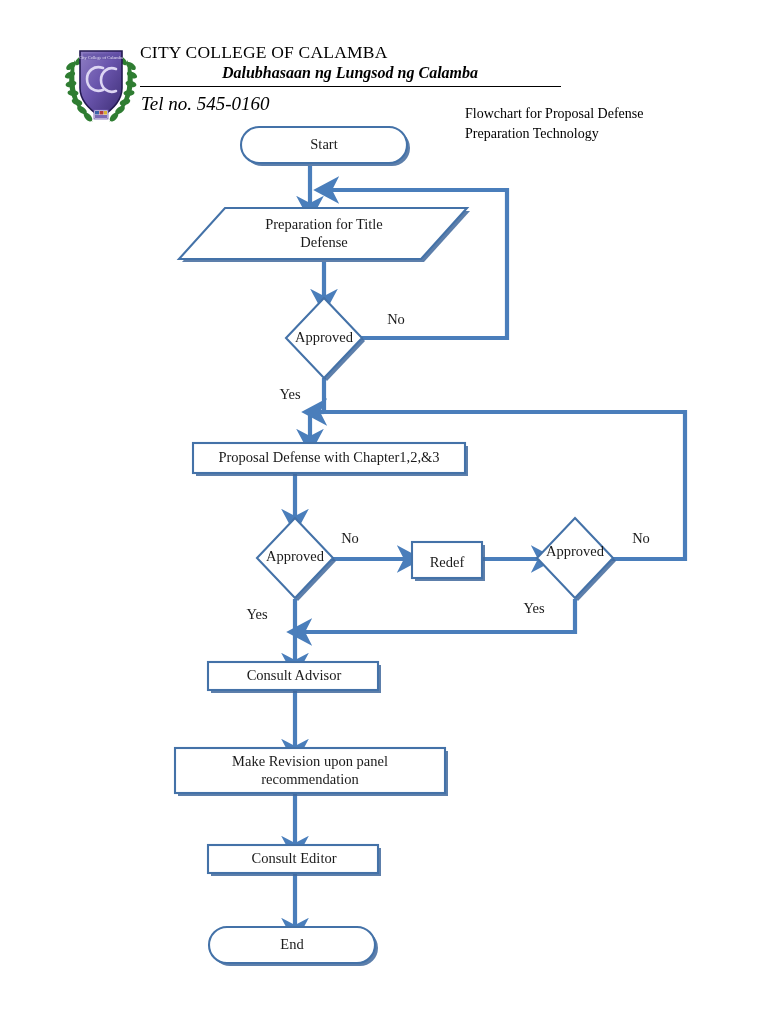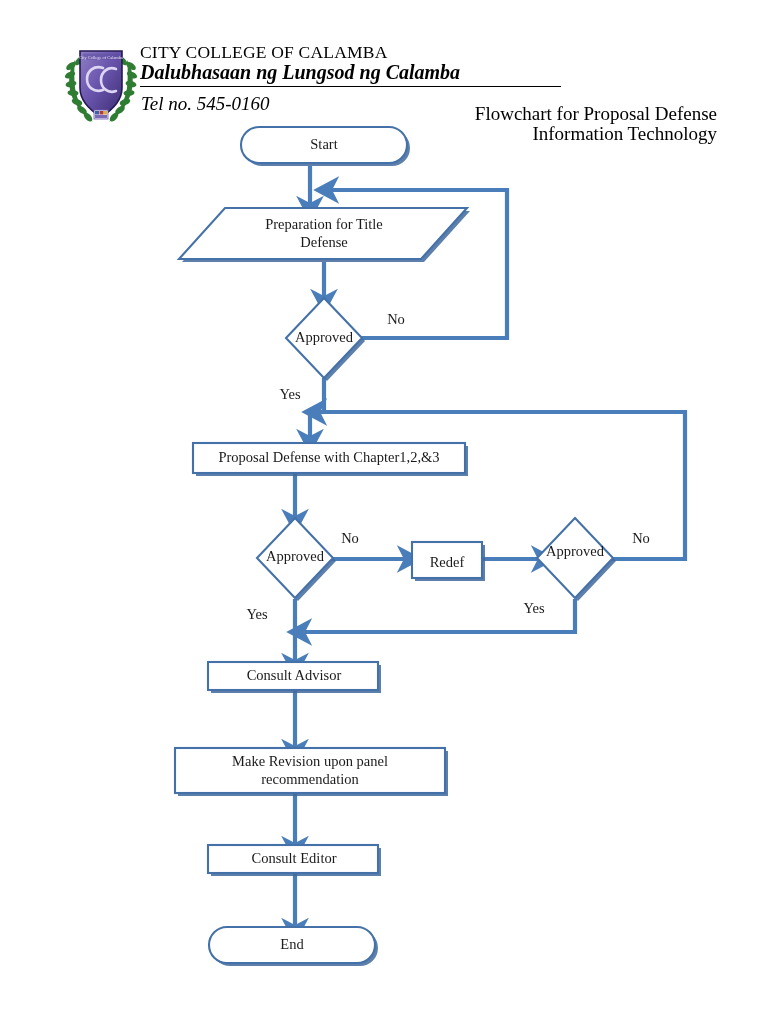--- a/index.html
+++ b/index.html
@@ -36,25 +36,26 @@
     top: 42px;
     width: 420px;
   }
   .org-name {
     font-size: 17.5px;
     line-height: 21px;
     letter-spacing: 0.2px;
     white-space: nowrap;
   }
   .org-sub {
-    font-size: 20px;
+    font-size: 16px;
     font-style: italic;
     font-weight: bold;
     line-height: 19px;
     white-space: nowrap;
+    text-align: center;
   }
   .header-rule {
     position: absolute;
     left: 140px;
     top: 86px;
     width: 421px;
     height: 0;
     border-top: 1.3px solid #000000;
   }
   .tel {
@@ -63,22 +64,22 @@
     top: 93px;
     font-size: 19px;
     font-style: italic;
     white-space: nowrap;
   }
   .chart-title {
     position: absolute;
     left: 465px;
     top: 104px;
     width: 252px;
-    text-align: right;
-    font-size: 19px;
+    text-align: left;
+    font-size: 14px;
     line-height: 20px;
   }
 
   
   #flow {
     position: absolute;
     left: 0;
     top: 0;
     width: 768px;
     height: 1024px;
@@ -164,21 +165,21 @@
 
   <div class="header-text">
     <div class="org-name">CITY COLLEGE OF CALAMBA</div>
     <div class="org-sub">Dalubhasaan ng Lungsod ng Calamba</div>
   </div>
   <div class="header-rule"></div>
   <div class="tel">Tel no. 545-0160</div>
 
   <div class="chart-title">
     <div>Flowchart for Proposal Defense</div>
-    <div>Information Technology</div>
+    <div>Preparation Technology</div>
   </div>
 
   <svg id="flow" viewBox="0 0 768 1024" xmlns="http://www.w3.org/2000/svg">
     <defs>
       <marker id="ah" markerWidth="7" markerHeight="7" refX="2.2" refY="3.5" orient="auto" markerUnits="strokeWidth">
         <path d="M0,0.2 L6.2,3.5 L0,6.8 L1.7,3.5 Z" fill="#4a7ebb"></path>
       </marker>
     </defs>
 
     <g stroke="#4a7ebb" stroke-width="4.2" fill="none">

